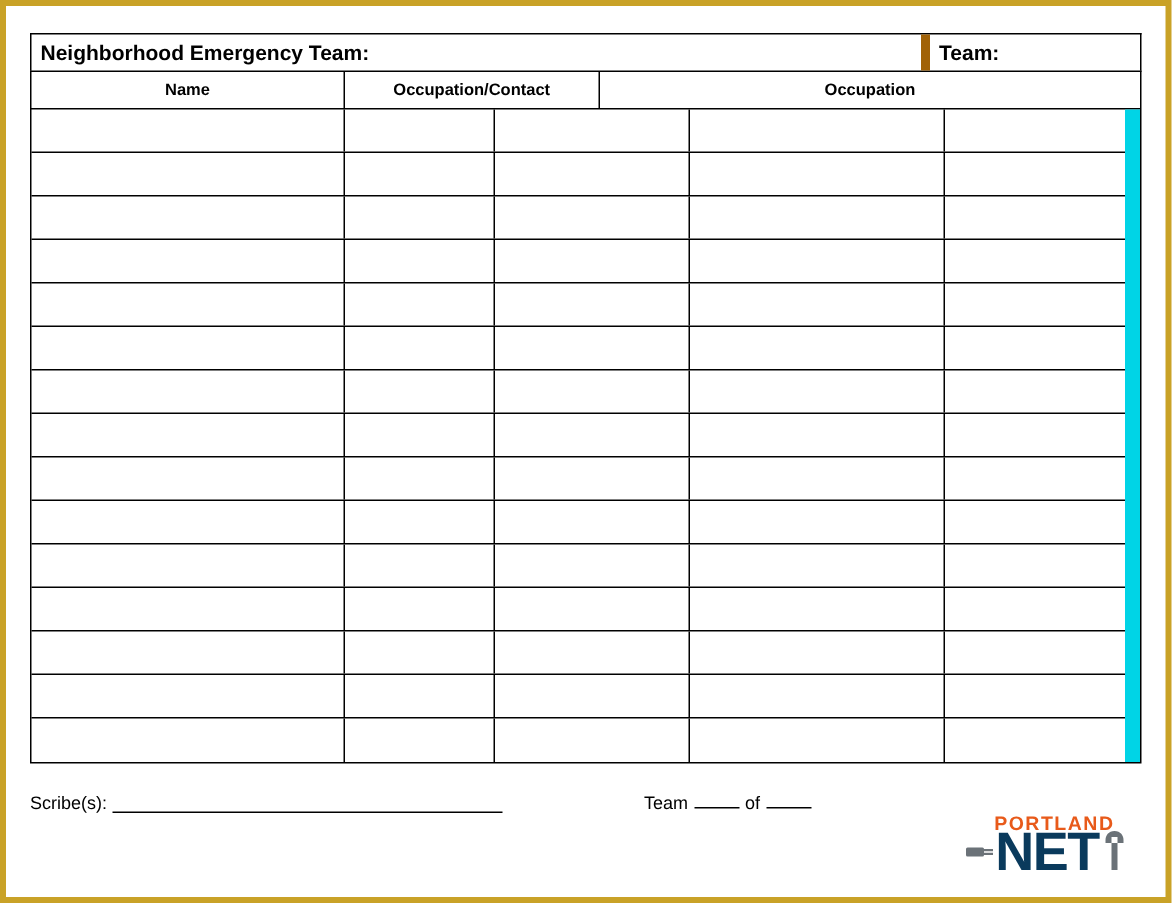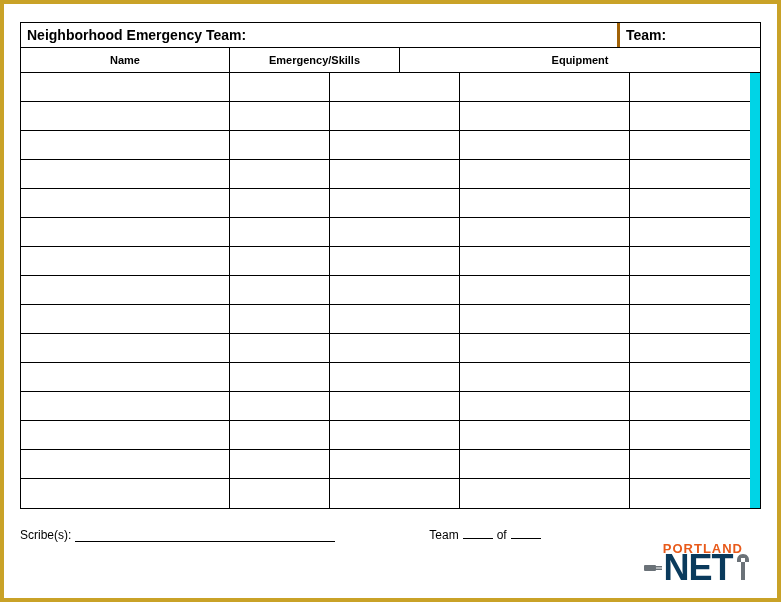--- a/index.html
+++ b/index.html
@@ -21,21 +21,21 @@
       border: 1px solid #000;
       border-bottom: none;
     }
     .header-cell {
       padding: 4px 6px;
       font-size: 14px;
       font-weight: bold;
     }
     .team-cell {
       flex: 1;
-      border-right: 3px solid #a16207;
+      border-right: 6px solid #a16207;
     }
     .date-cell {
       width: 140px;
     }
     .col-header-row {
       display: flex;
       border: 1px solid #000;
       border-bottom: none;
     }
     .col-header {
@@ -142,22 +142,22 @@
     <div class="header-cell team-cell">
       <span>Neighborhood Emergency Team:</span>
     </div>
     <div class="header-cell date-cell">
       <span>Team:</span>
     </div>
   </div>
 
   <div class="col-header-row">
     <div class="col-header col-name">Name</div>
-    <div class="col-header col-occ">Emergency/Skills</div>
-    <div class="col-header col-equip">Equipment</div>
+    <div class="col-header col-occ">Occupation/Contact</div>
+    <div class="col-header col-equip">Occupation</div>
   </div>
 
   <div class="data-area">
     <div class="data-rows" id="data-rows">
         <div class="data-row">
           <div class="data-cell col-name"></div>
           <div class="data-cell col-id"></div>
           <div class="data-cell col-contact"></div>
           <div class="data-cell col-occ"></div>
           <div class="data-cell col-equip"></div>

